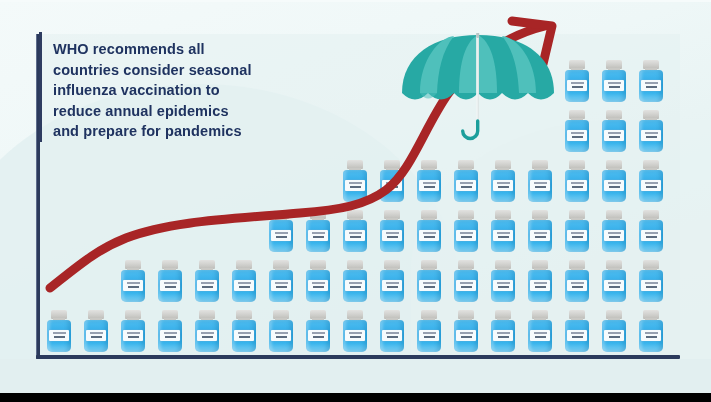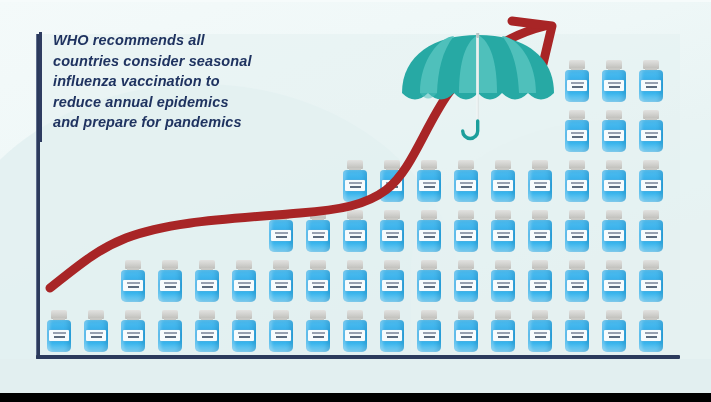--- a/index.html
+++ b/index.html
@@ -40,23 +40,22 @@
     background:#2b3a5c;border-radius:1px;
   }
   #plot-fill{
     position:absolute;left:40px;top:34px;width:640px;height:321px;
     background:#e3f1f1;opacity:.55;
   }
 
   
   #headline-wrap{
     position:absolute;left:39px;top:30px;
-    display:flex;align-items:flex-start;gap:11px;
+    display:flex;align-items:flex-end;gap:11px;
     width:290px;
-    font-style:italic;
   }
   #headline-bar{
     width:3px;height:110px;background:#2e3c60;flex:0 0 auto;margin-top:2px;
   }
   #headline{
     font-size:14.5px;font-weight:700;line-height:1.42;
     color:#1f3360;letter-spacing:.1px;
     white-space:pre-line;
   }
 

